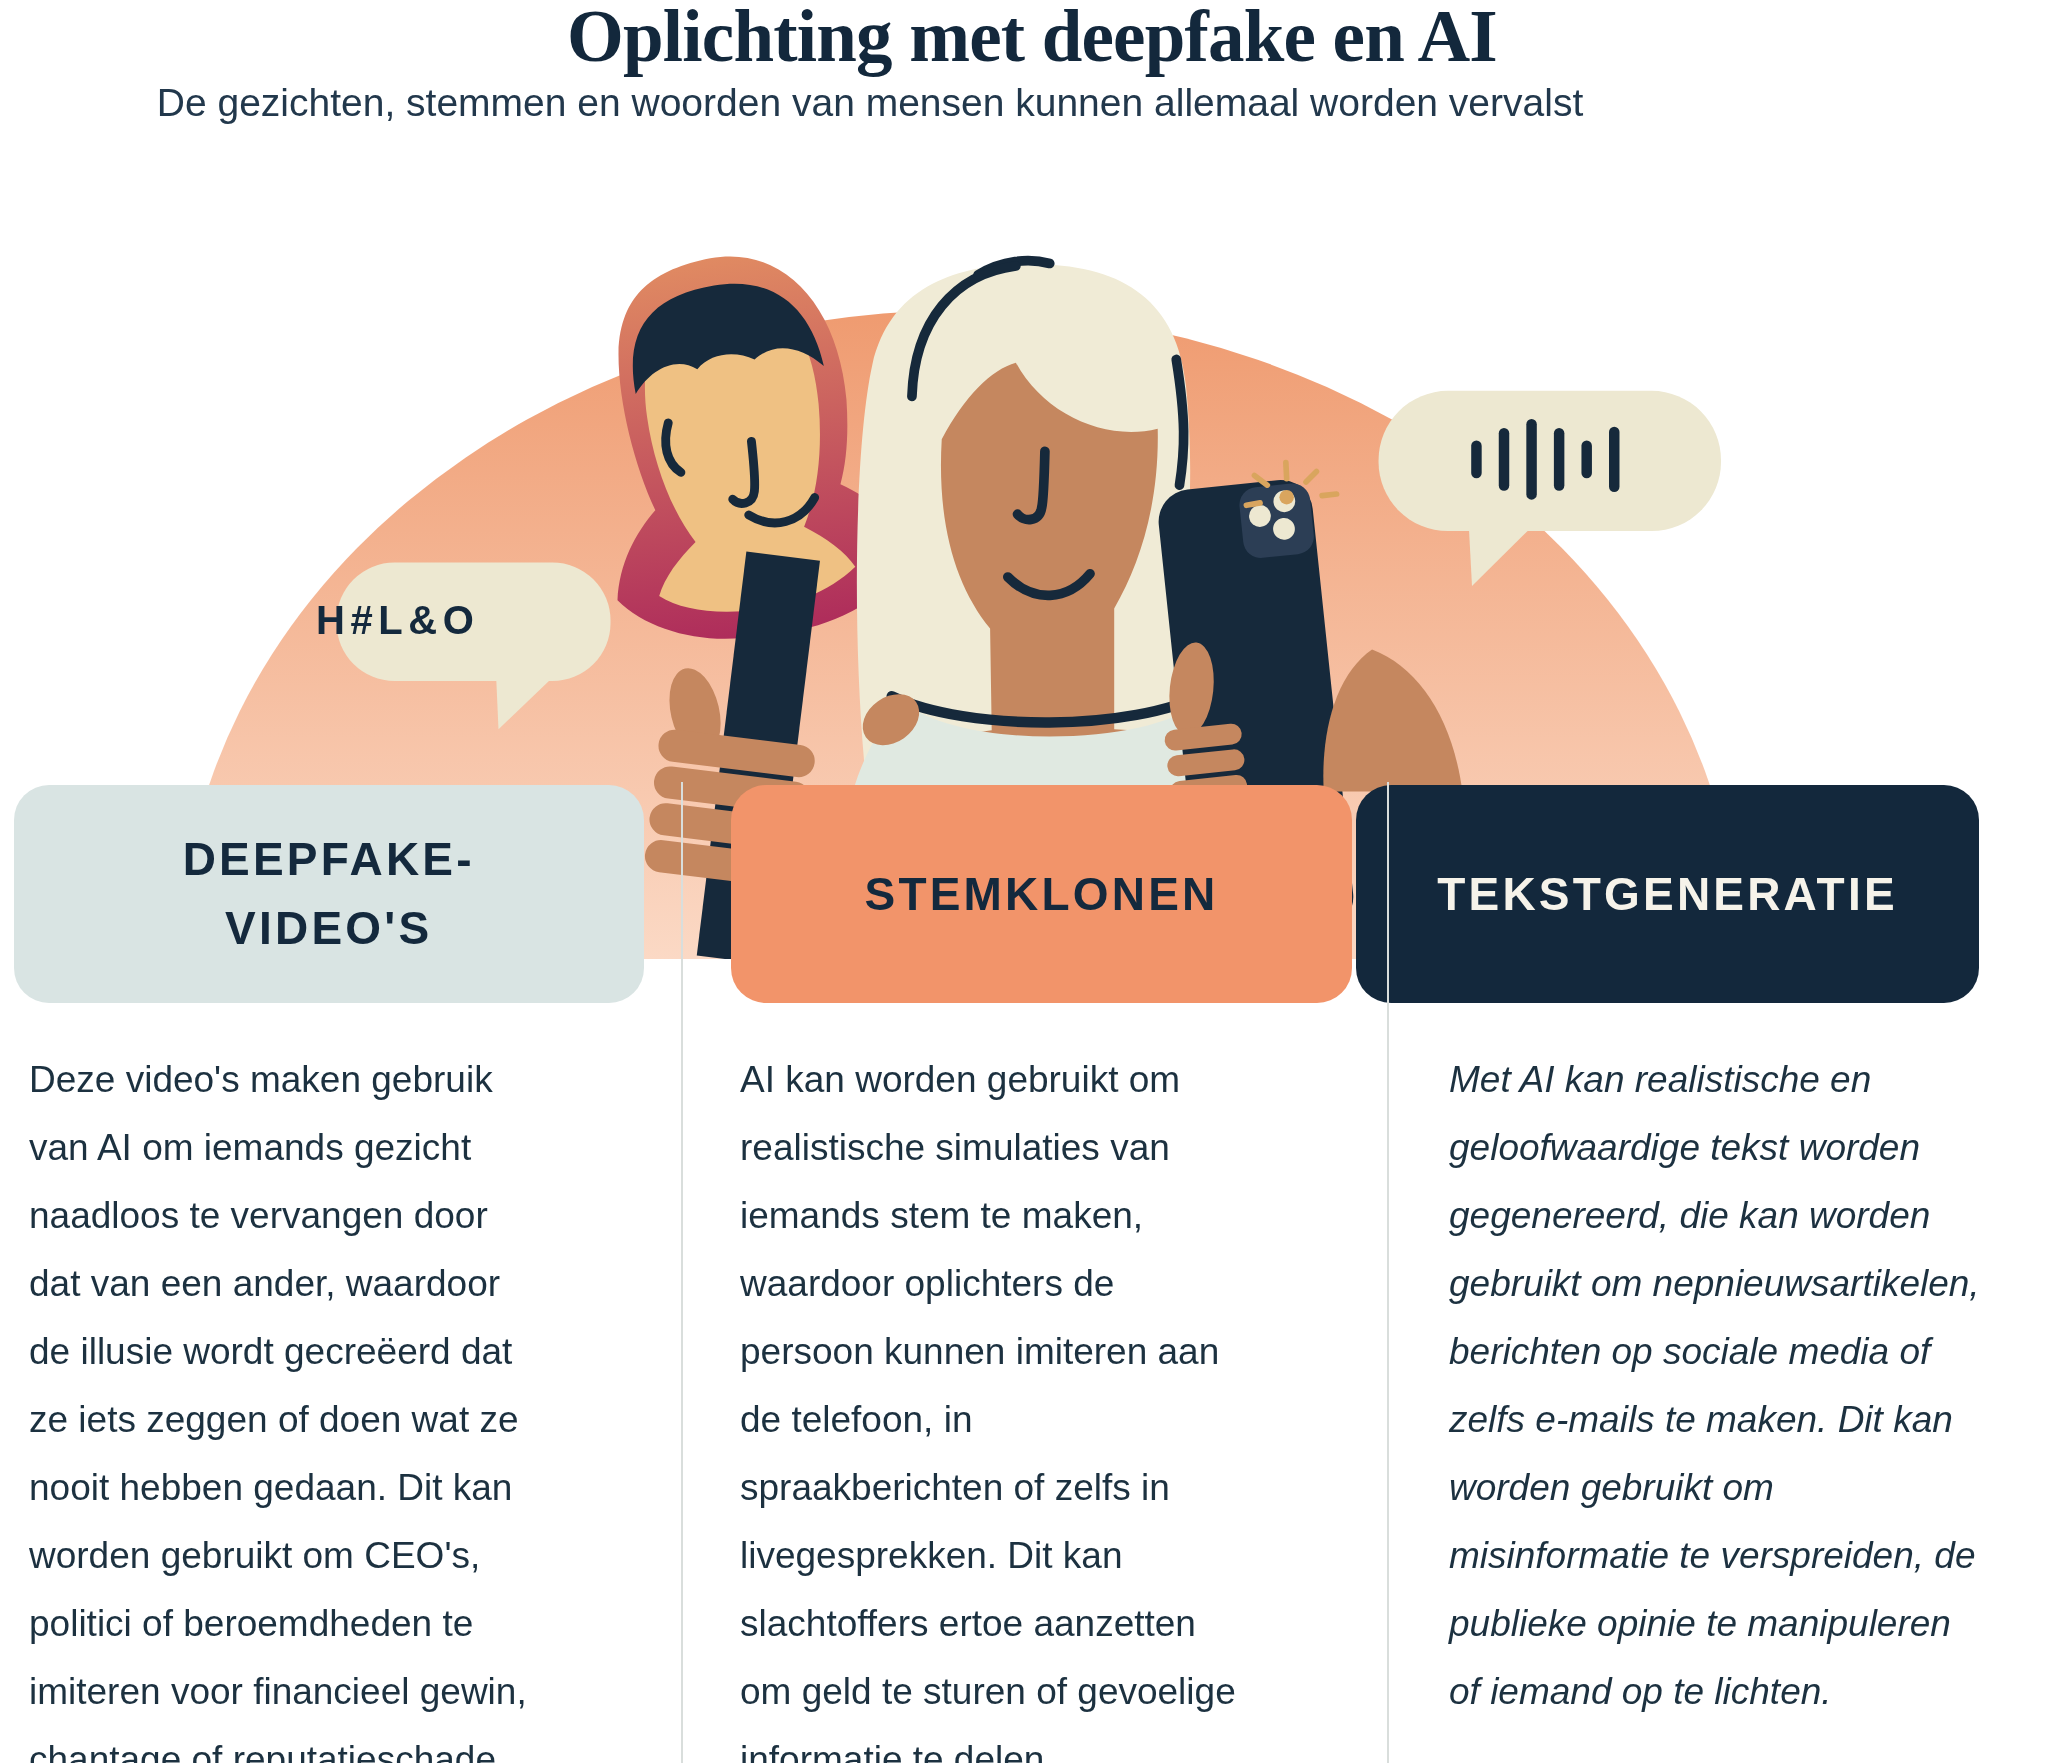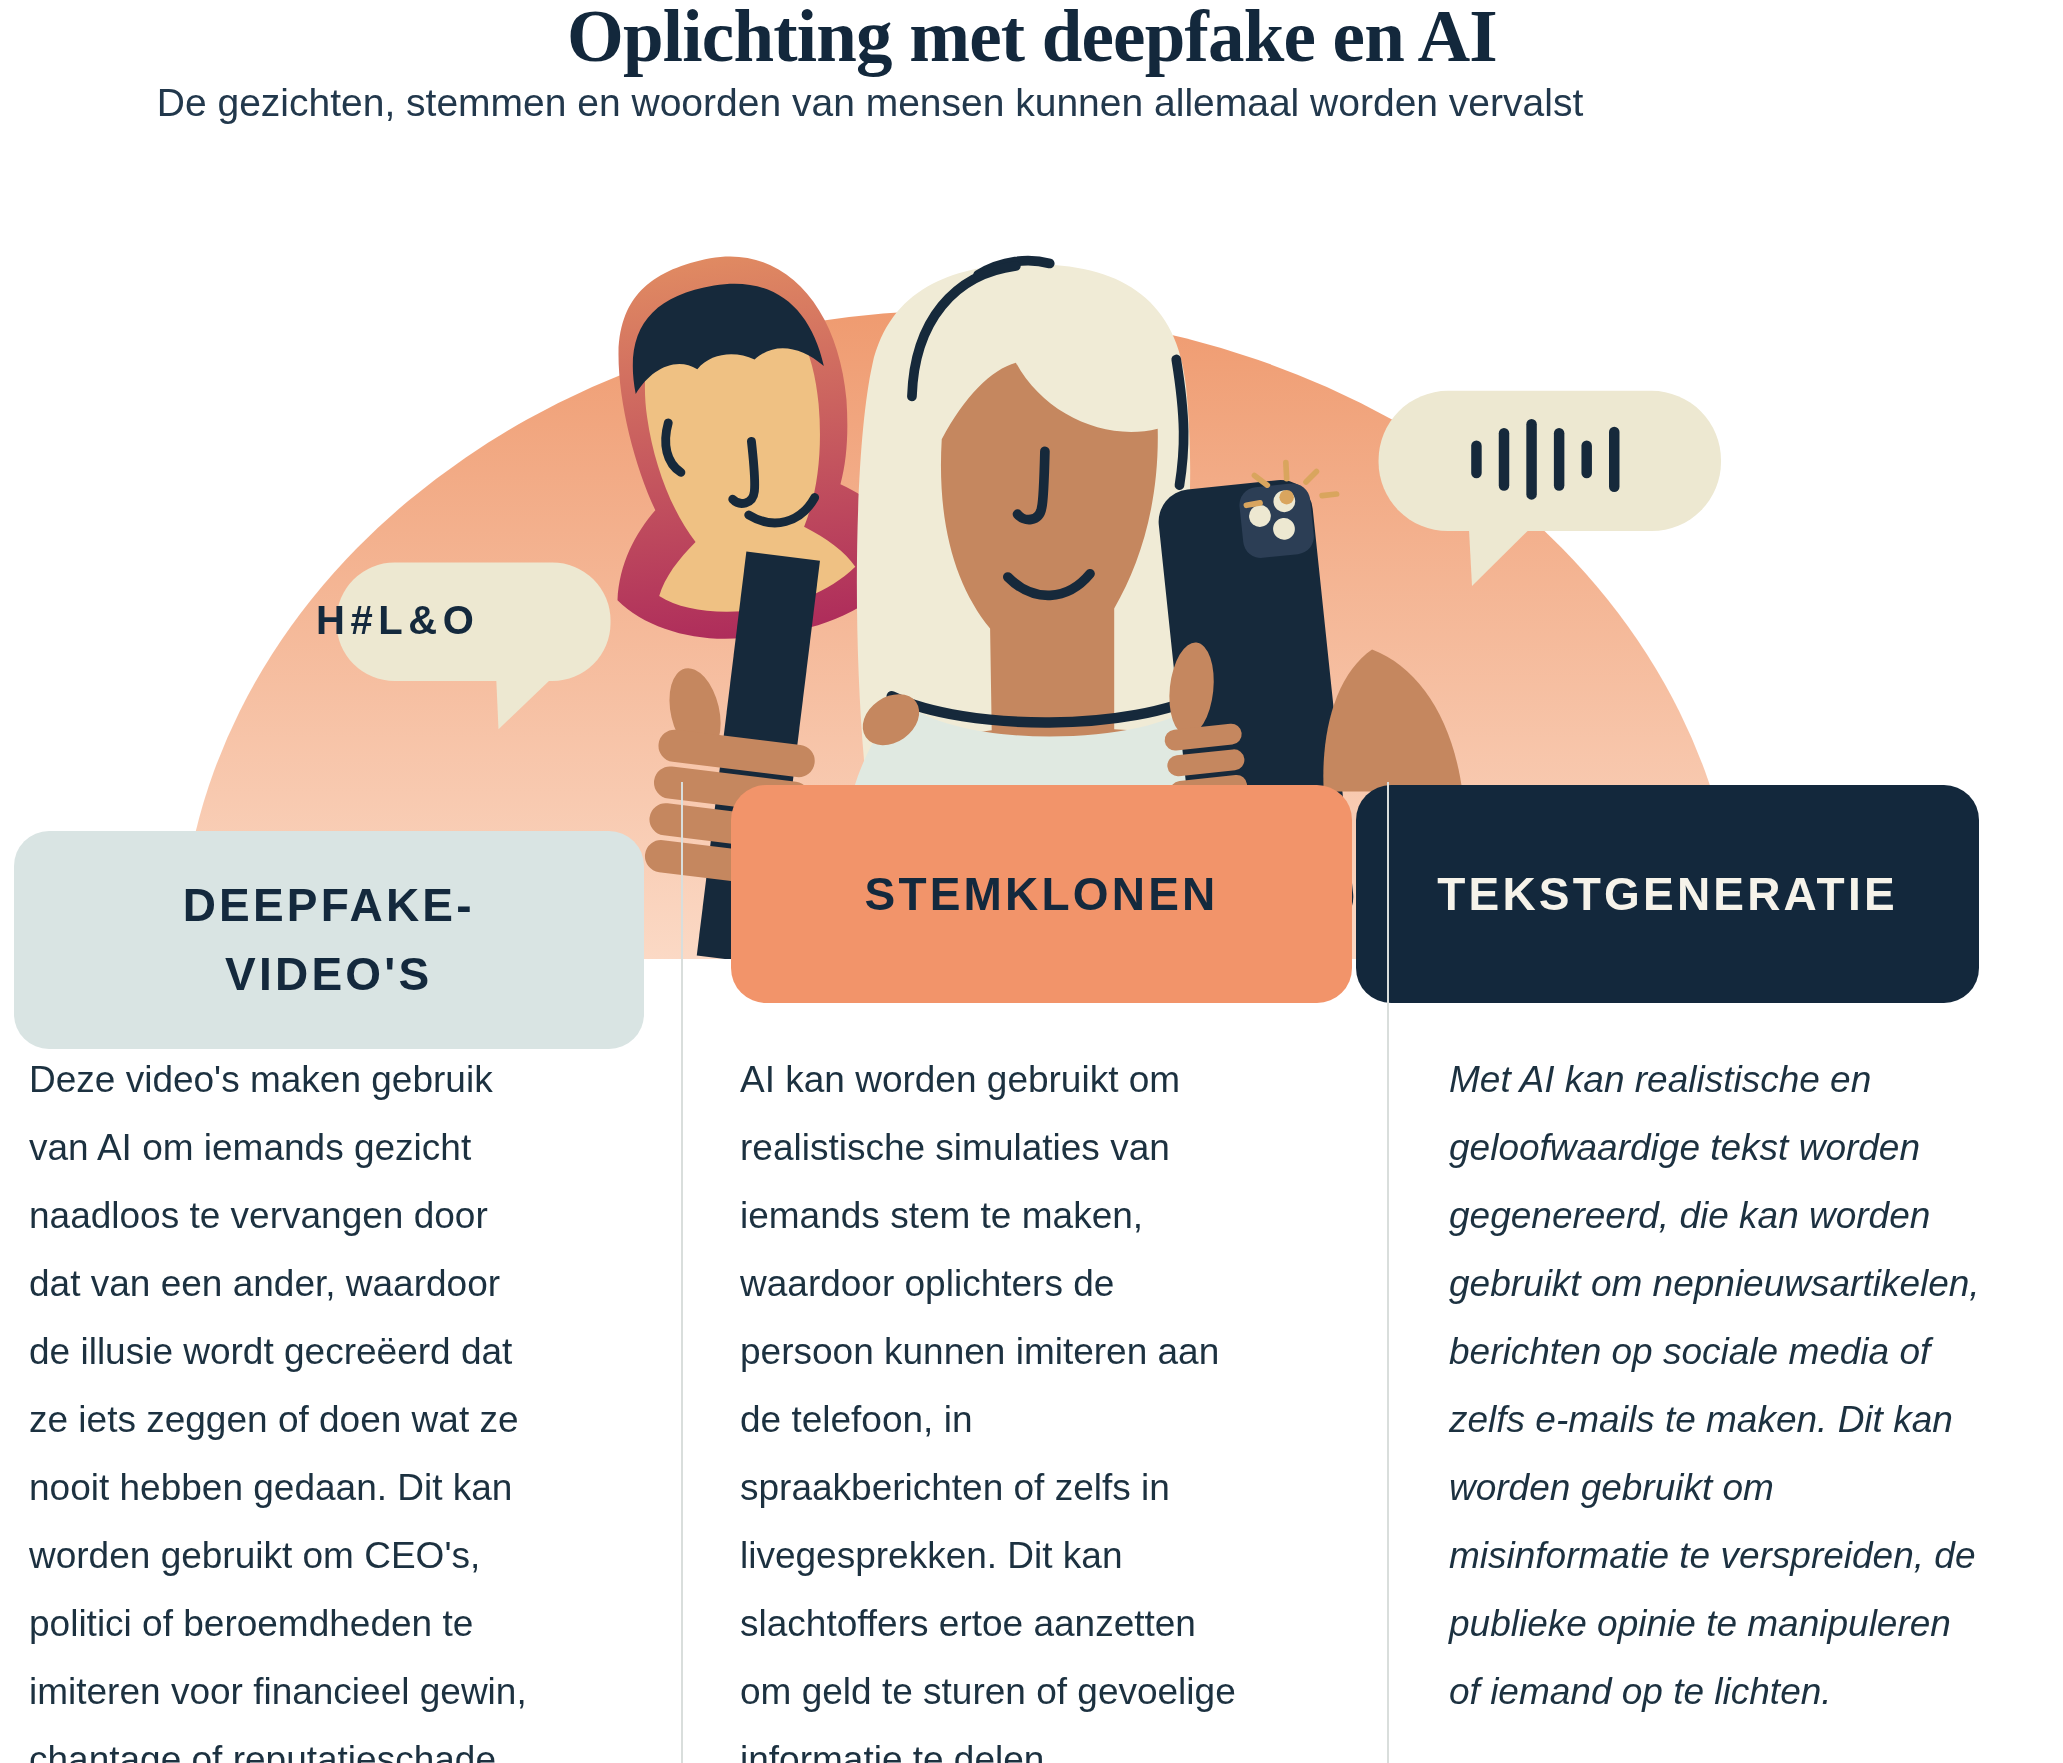--- a/index.html
+++ b/index.html
@@ -156,21 +156,21 @@
       <rect x="1446" y="902" width="96" height="26" rx="13"></rect>
       <rect x="1446" y="934" width="96" height="26" rx="13"></rect>
       <rect x="1446" y="966" width="96" height="26" rx="13"></rect>
     </g>
     <path d="M 1642 982 C 1638 906 1658 836 1702 806 C 1760 828 1802 892 1814 982 Z"></path>
   </g>
 </svg>
 
 <div class="bubble-text">H#L&amp;O</div>
 
-<div class="card card-1" style="background: rgb(217, 228, 227); color: rgb(20, 41, 61); margin-top: 46px;">
+<div class="card card-1" style="background: rgb(217, 228, 227); color: rgb(20, 41, 61);">
   <span>DEEPFAKE-
 VIDEO'S</span>
 </div>
 <div class="card card-2" style="background: rgb(242, 148, 106); color: rgb(20, 41, 61);">
   <span>STEMKLONEN</span>
 </div>
 <div class="card card-3" style="background: rgb(19, 40, 60); color: rgb(246, 243, 234);">
   <span>TEKSTGENERATIE</span>
 </div>
 

